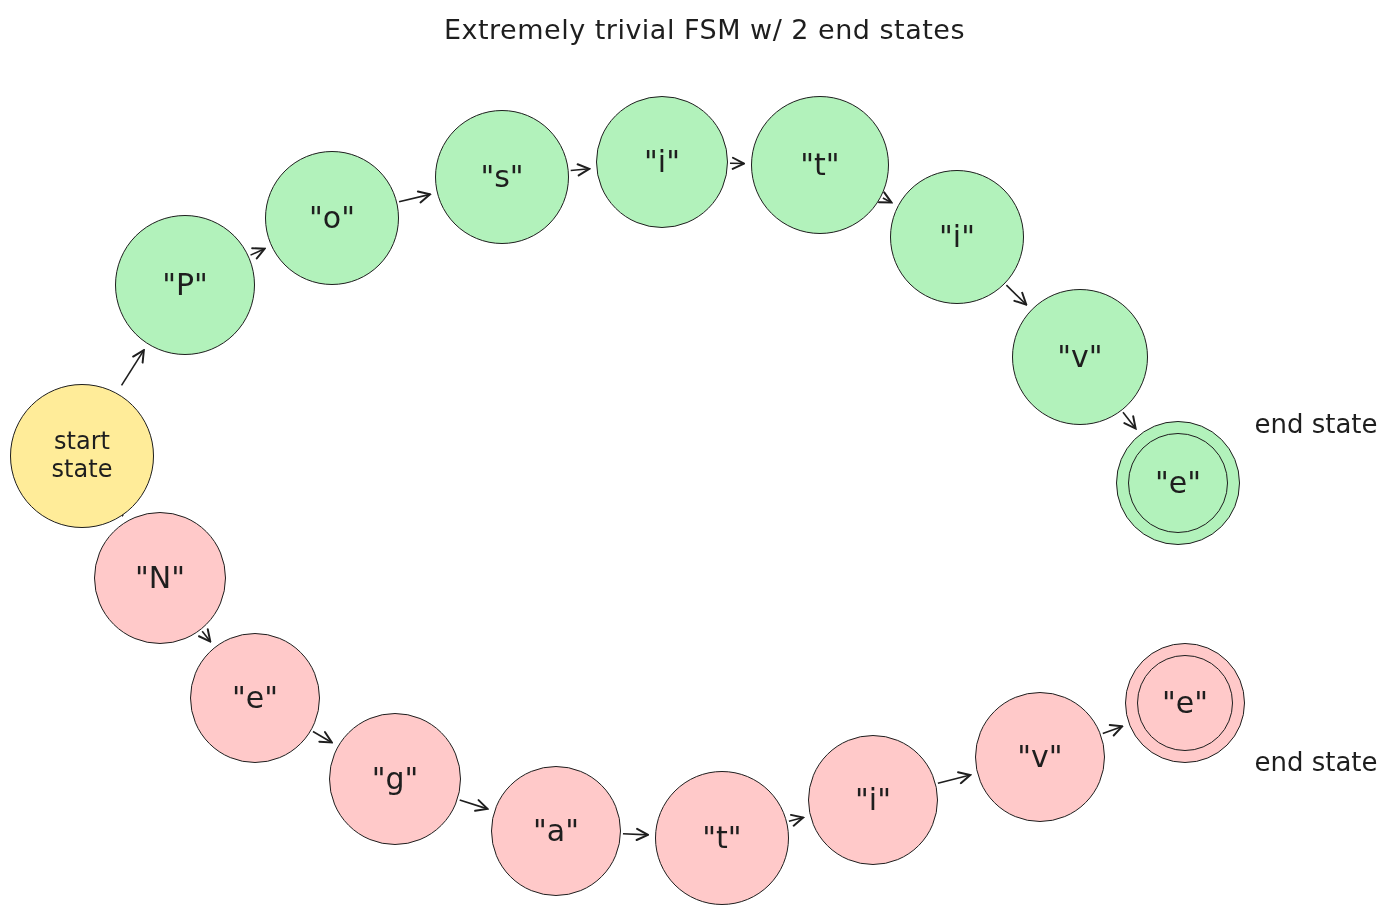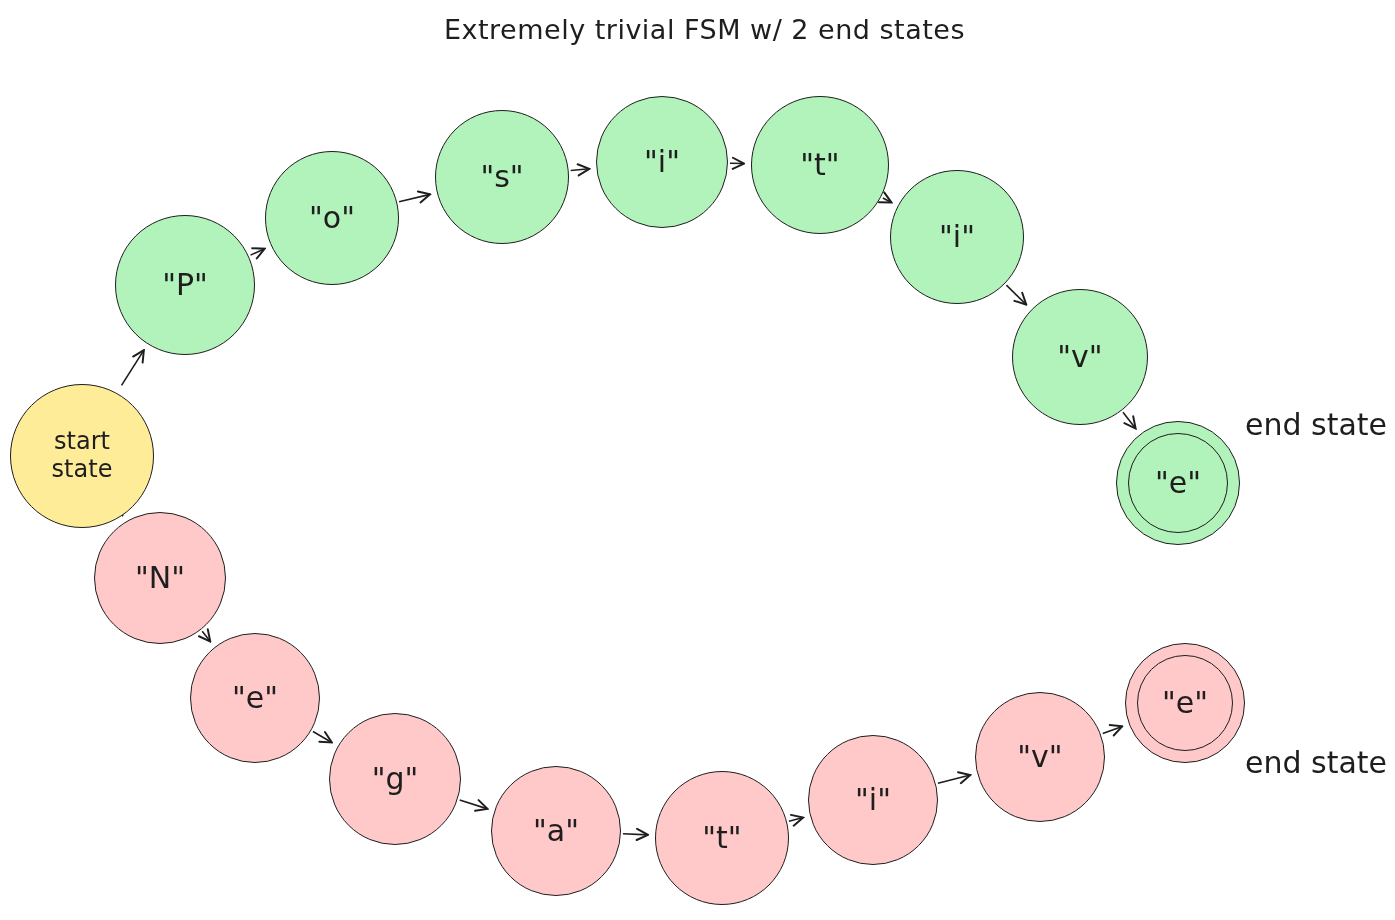--- a/index.html
+++ b/index.html
@@ -52,21 +52,21 @@
   .node.end-node::after {
     content: "";
     position: absolute;
     inset: 11px;
     border: 1.7px solid #1e1e1e;
     border-radius: 50%;
   }
   .end-label {
     position: absolute;
     transform: translate(-50%, -50%);
-    font-size: 30px;
+    font-size: 26px;
     white-space: nowrap;
   }
 </style>
 </head>
 <body>
 
 <div class="canvas">
 
   <div class="title">Extremely trivial FSM w/ 2 end states</div>
 

